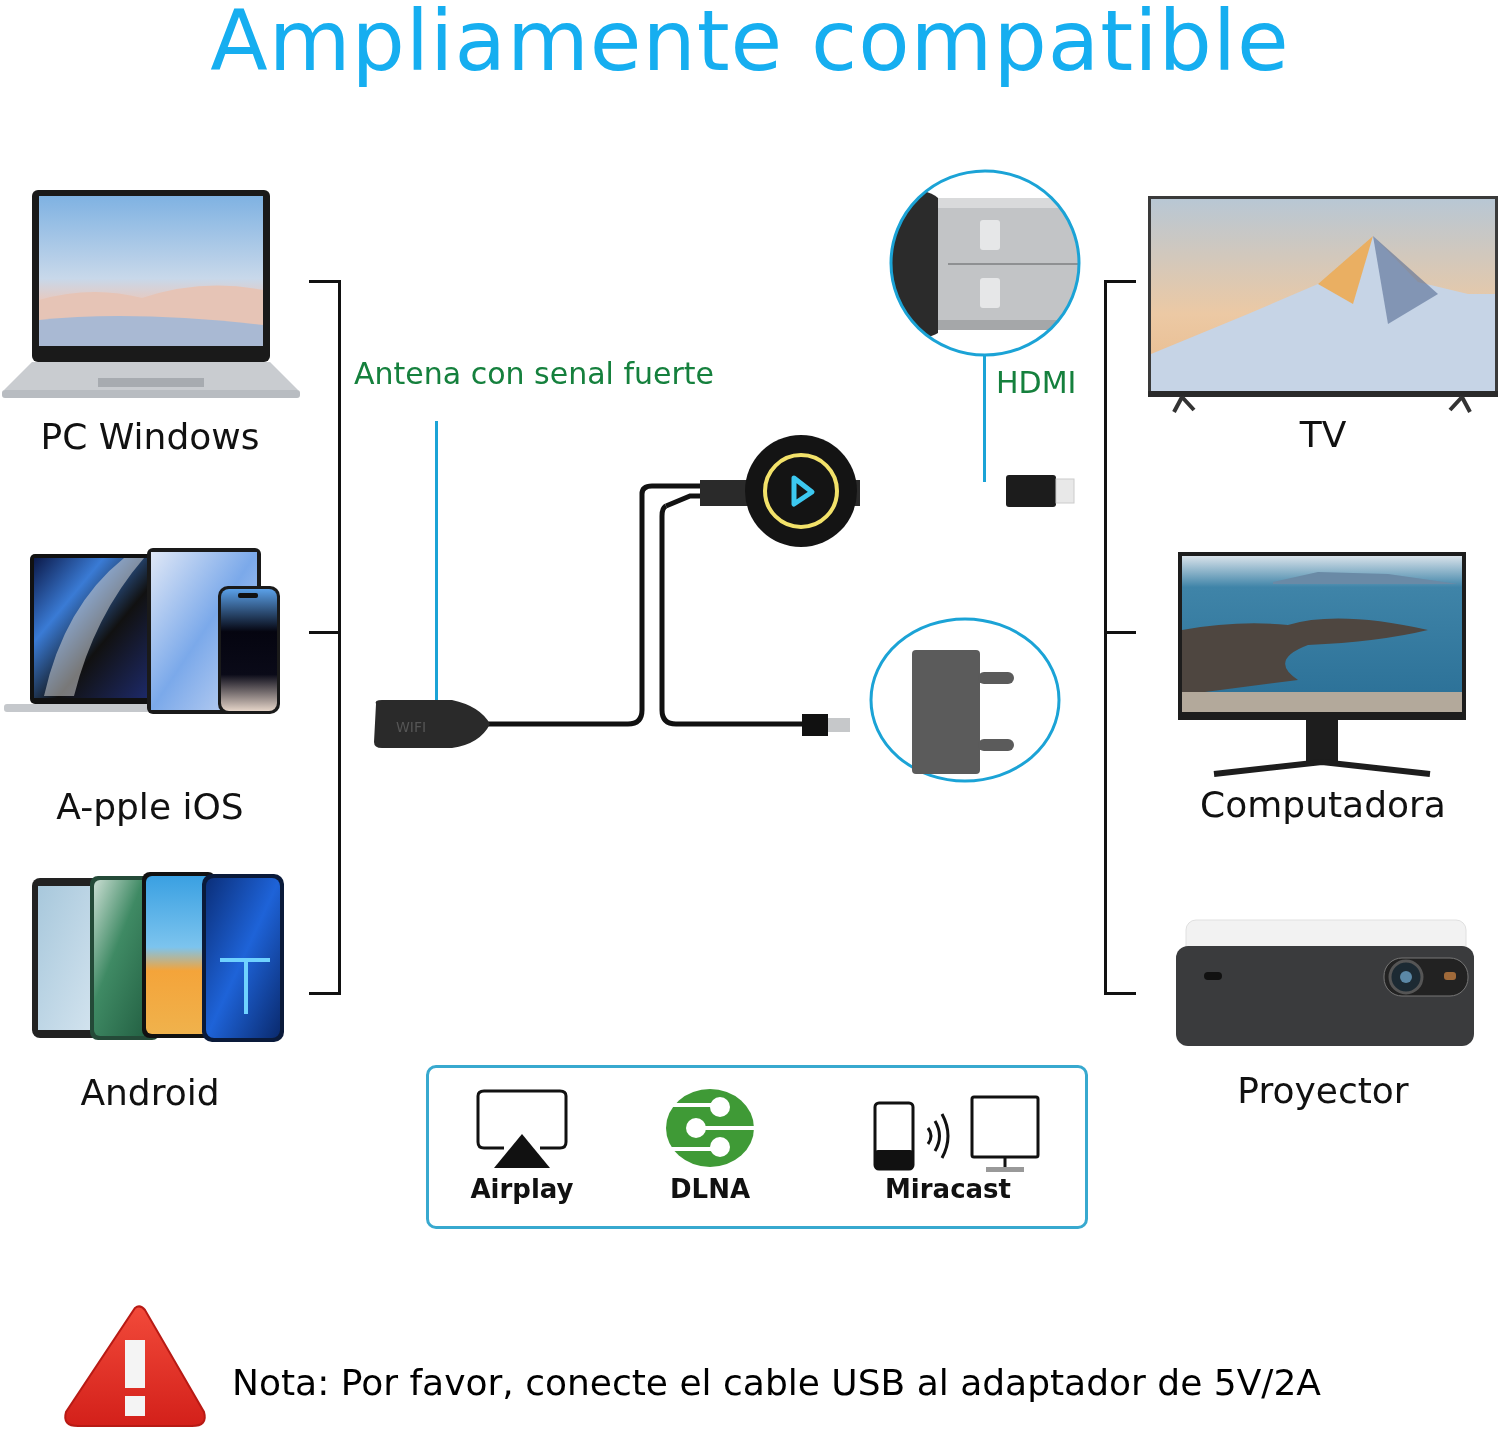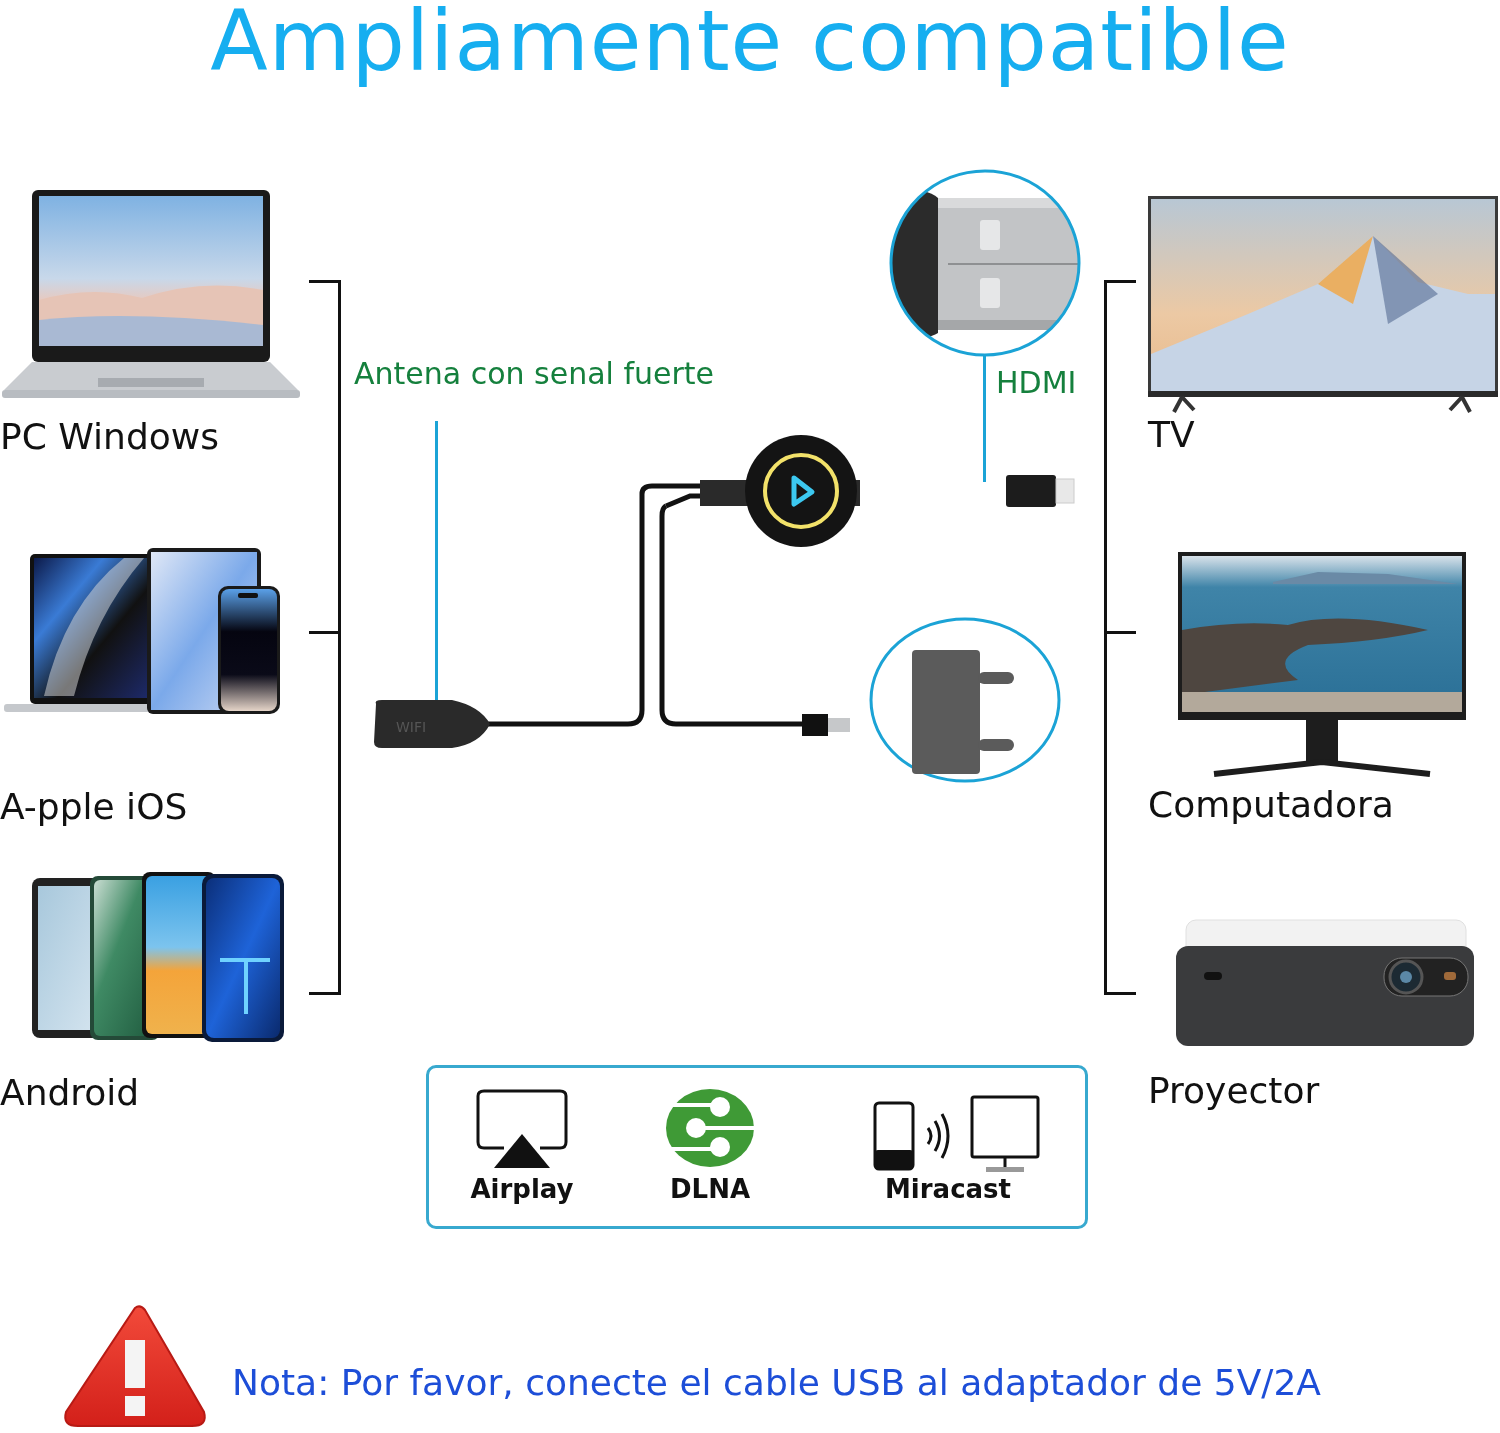--- a/index.html
+++ b/index.html
@@ -1,24 +1,24 @@
 <!DOCTYPE html>
 <html><head>
 <meta charset="utf-8">
 <style>
   html, body { margin:0; padding:0; background:#ffffff; }
   body { width:1500px; height:1433px; position:relative; overflow:hidden; font-family:"Liberation Sans","DejaVu Sans",sans-serif; color:#111; }
   .abs { position:absolute; }
   .title { left:0; width:1500px; top:-8px; text-align:center; font-size:84px; color:#16aef0; letter-spacing:1px; font-family:"DejaVu Sans",sans-serif; }
-  .label { font-size:36px; color:#111; font-family:"DejaVu Sans",sans-serif; }
+  .label { font-size:36px; color:#111; text-align:center; font-family:"DejaVu Sans",sans-serif; }
   .callout { font-size:30px; color:#15803d; font-family:"DejaVu Sans",sans-serif; }
   .vline { background:#1ba3d6; width:3px; }
   .proto-box { left:426px; top:1065px; width:662px; height:164px; border:3px solid #38a9cf; border-radius:10px; box-sizing:border-box; }
   .proto-label { font-size:26px; font-weight:bold; text-align:center; color:#111; font-family:"DejaVu Sans",sans-serif; }
-  .note { left:232px; top:1362px; font-size:36px; color:#1d4ed8; font-family:"DejaVu Sans",sans-serif;text-align:right; }
+  .note { left:232px; top:1362px; font-size:36px; color:#000000; font-family:"DejaVu Sans",sans-serif;text-align:right; }
 </style>
 </head>
 <body>
 
 <div class="abs title">Ampliamente compatible</div>
 
 <div class="abs" style="left:2px;top:190px;width:298px;height:212px;">
   <svg width="298" height="212" viewBox="0 0 298 212">
     <defs>
       <linearGradient id="lsky" x1="0" y1="0" x2="0" y2="1">

